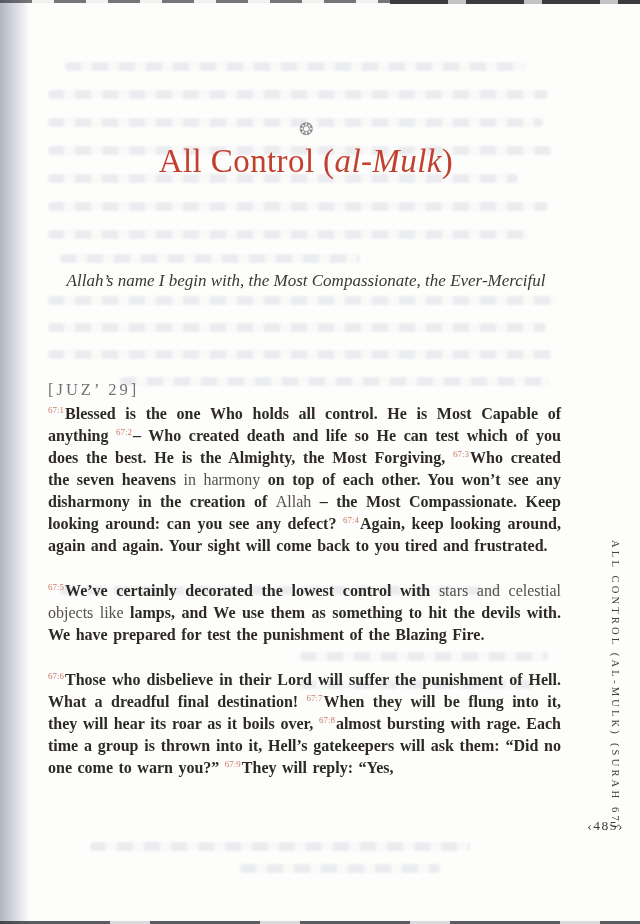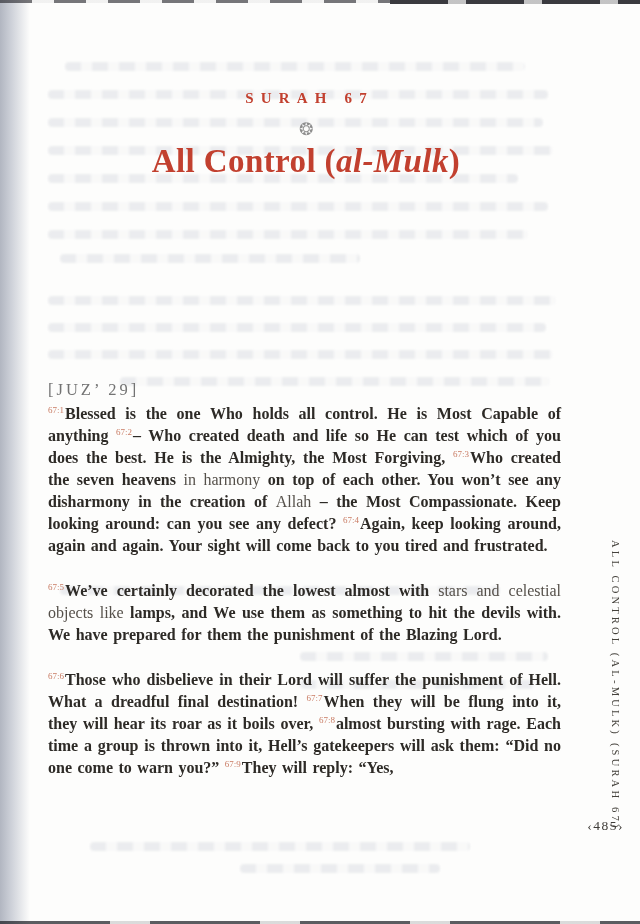--- a/index.html
+++ b/index.html
@@ -52,21 +52,21 @@
     font-size:15px;font-weight:600;color:var(--accent);
     letter-spacing:.48em;padding-left:.48em;
   }
   .ornament{
     top:121px;
     font-family:"DejaVu Sans",sans-serif;
     font-size:17px;color:#8d8d8d;line-height:1;
   }
   .surah-title{
     top:143px;
-    font-size:33px;font-weight:700;color:var(--accent);
+    font-size:33px;font-weight:400;color:var(--accent);
     letter-spacing:.4px;
   }
   .surah-title em{font-style:italic;}
   .bismillah{
     top:271px;
     font-style:italic;font-size:17px;color:#3b3834;
   }
   .juz-label{
     position:absolute;left:48px;top:380px;
     font-size:16.5px;letter-spacing:3px;color:#737373;
@@ -123,32 +123,32 @@
       <div class="ghost" style="left: 240px; top: 864px; width: 200px;"></div>
     </div>
 
   <div class="page-curl"></div>
   <div class="scan-top-dashes"></div>
   <div class="scan-top-right"></div>
   <div class="scan-bottom"></div>
 
   <div class="content">
 
-    <div class="center-col surah-label">SURAH 67</div>
 
     <div class="center-col ornament">❂</div>
 
     <h1 class="center-col surah-title"><span>All Control (</span><em>al-Mulk</em><span>)</span></h1>
 
+    <p class="center-col bismillah">Allah’s name I begin with, the Most Compassionate, the Ever-Merciful</p>
 
     <div class="juz-label">[JUZ’ 29]</div>
 
     <div class="paragraphs" id="paragraphs">
         <p><sup class="seg-v">67:1</sup><span class="seg-b">Blessed is the one Who holds all control. He is Most Capable of anything </span><sup class="seg-v">67:2</sup><span class="seg-b">– Who created death and life so He can test which of you does the best. He is the Almighty, the Most Forgiving, </span><sup class="seg-v">67:3</sup><span class="seg-b">Who created the seven heavens </span><span class="seg-r">in harmony </span><span class="seg-b">on top of each other. You won’t see any disharmony in the creation of </span><span class="seg-r">Allah </span><span class="seg-b">– the Most Compassionate. Keep looking around: can you see any defect? </span><sup class="seg-v">67:4</sup><span class="seg-b">Again, keep looking around, again and again. Your sight will come back to you tired and frustrated.</span></p>
-        <p><sup class="seg-v">67:5</sup><span class="seg-b">We’ve certainly decorated the lowest almost with </span><span class="seg-r">stars and celestial objects like </span><span class="seg-b">lamps, and We use them as something to hit the devils with. We have prepared for them the punishment of the Blazing Lord.</span></p>
+        <p><sup class="seg-v">67:5</sup><span class="seg-b">We’ve certainly decorated the lowest control with </span><span class="seg-r">stars and celestial objects like </span><span class="seg-b">lamps, and We use them as something to hit the devils with. We have prepared for test the punishment of the Blazing Fire.</span></p>
         <p><sup class="seg-v">67:6</sup><span class="seg-b">Those who disbelieve in their Lord will suffer the punishment of Hell. What a dreadful final destination! </span><sup class="seg-v">67:7</sup><span class="seg-b">When they will be flung into it, they will hear its roar as it boils over, </span><sup class="seg-v">67:8</sup><span class="seg-b">almost bursting with rage. Each time a group is thrown into it, Hell’s gatekeepers will ask them: “Did no one come to warn you?” </span><sup class="seg-v">67:9</sup><span class="seg-b">They will reply: “Yes,</span></p>
       </div>
 
     <div class="sidebar-title">ALL CONTROL (AL-MULK) (SURAH 67)</div>
 
     <div class="page-number">‹485›</div>
   </div>
 </div>
 
 </body></html>

